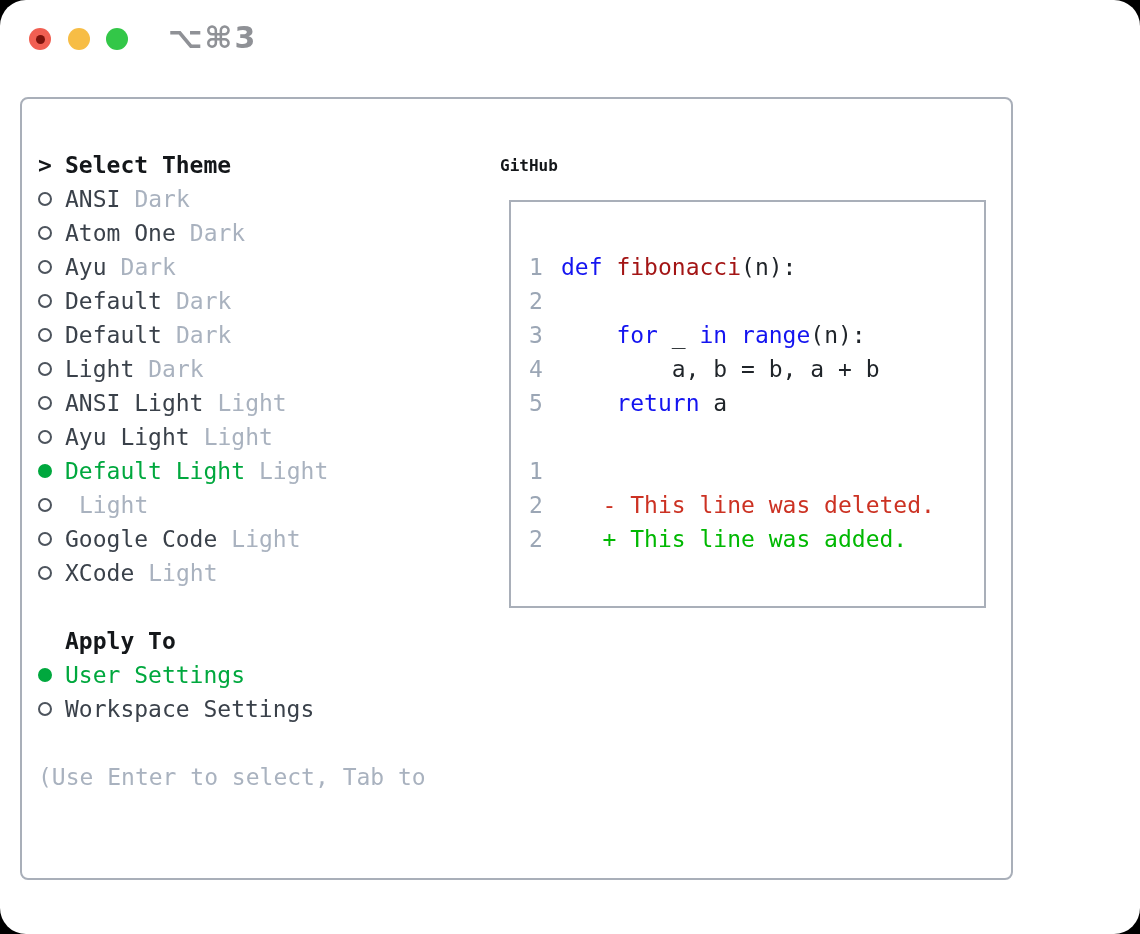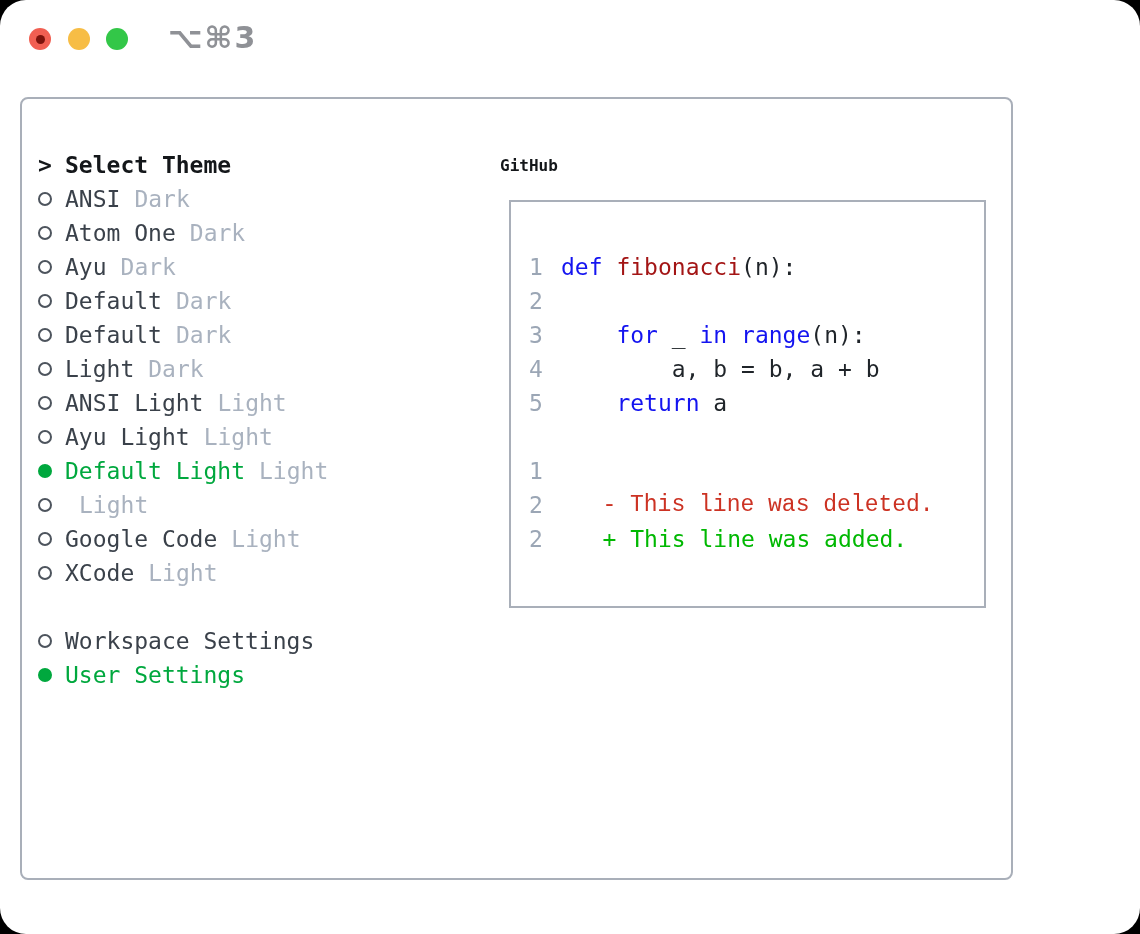--- a/index.html
+++ b/index.html
@@ -37,21 +37,21 @@
   .ptitle { position: absolute; left: 478px; top: 49px; height: 34px;
             display: flex; align-items: center; }
   .pbox { position: absolute; left: 487px; top: 101px; width: 477px; height: 408px;
           border: 2px solid var(--border); padding: 48px 0 0 18px; background: #fff; }
   .lineno { width: 32px; color: var(--lineno); flex: none; }
   .seg { white-space: pre; }
   .c-keyword  { color: var(--keyword); }
   .c-function { color: var(--function); }
   .c-code     { color: var(--code); }
   .c-context  { color: var(--context); }
-  .c-deleted  { color: var(--deleted); font-family: Liberation Mono, monospace; }
+  .c-deleted  { color: var(--deleted); }
   .c-added    { color: var(--added); }
 </style>
 </head>
 <body>
 
 <div class="screen">
 
   <div>
     <button class="tl tl-red">
       <span class="tl-dot"></span>
@@ -71,23 +71,25 @@
         <div class="row"><span class="marker"><span class="radio"></span></span><span>Default</span><span class="tag">Dark</span></div>
         <div class="row"><span class="marker"><span class="radio"></span></span><span>Default</span><span class="tag">Dark</span></div>
         <div class="row"><span class="marker"><span class="radio"></span></span><span>Light</span><span class="tag">Dark</span></div>
         <div class="row"><span class="marker"><span class="radio"></span></span><span>ANSI Light</span><span class="tag">Light</span></div>
         <div class="row"><span class="marker"><span class="radio"></span></span><span>Ayu Light</span><span class="tag">Light</span></div>
         <div class="row"><span class="marker"><span class="radio sel"></span></span><span class="sel-name">Default Light</span><span class="tag">Light</span></div>
         <div class="row"><span class="marker"><span class="radio"></span></span><span class="tag">Light</span></div>
         <div class="row"><span class="marker"><span class="radio"></span></span><span>Google Code</span><span class="tag">Light</span></div>
         <div class="row"><span class="marker"><span class="radio"></span></span><span>XCode</span><span class="tag">Light</span></div>
         <div class="row"></div>
+        <div class="row"><span class="marker"></span><span class="hdr">Apply To</span></div>
+        <div class="row"><span class="marker"><span class="radio sel"></span></span><span class="sel-name">User Settings</span></div>
         <div class="row"><span class="marker"><span class="radio"></span></span><span>Workspace Settings</span></div>
-        <div class="row"><span class="marker"><span class="radio sel"></span></span><span class="sel-name">User Settings</span></div>
         <div class="row"></div>
+        <div class="row hint">(Use Enter to select, Tab to</div>
       </div>
 
     <div class="ptitle">
       <span class="hdr">GitHub</span>
     </div>
 
     <div class="pbox">
       <div>
           <div class="row"><span class="lineno">1</span><span class="seg c-keyword">def</span><span class="seg c-code"> </span><span class="seg c-function">fibonacci</span><span class="seg c-code">(n):</span></div>
           <div class="row"><span class="lineno">2</span></div>

